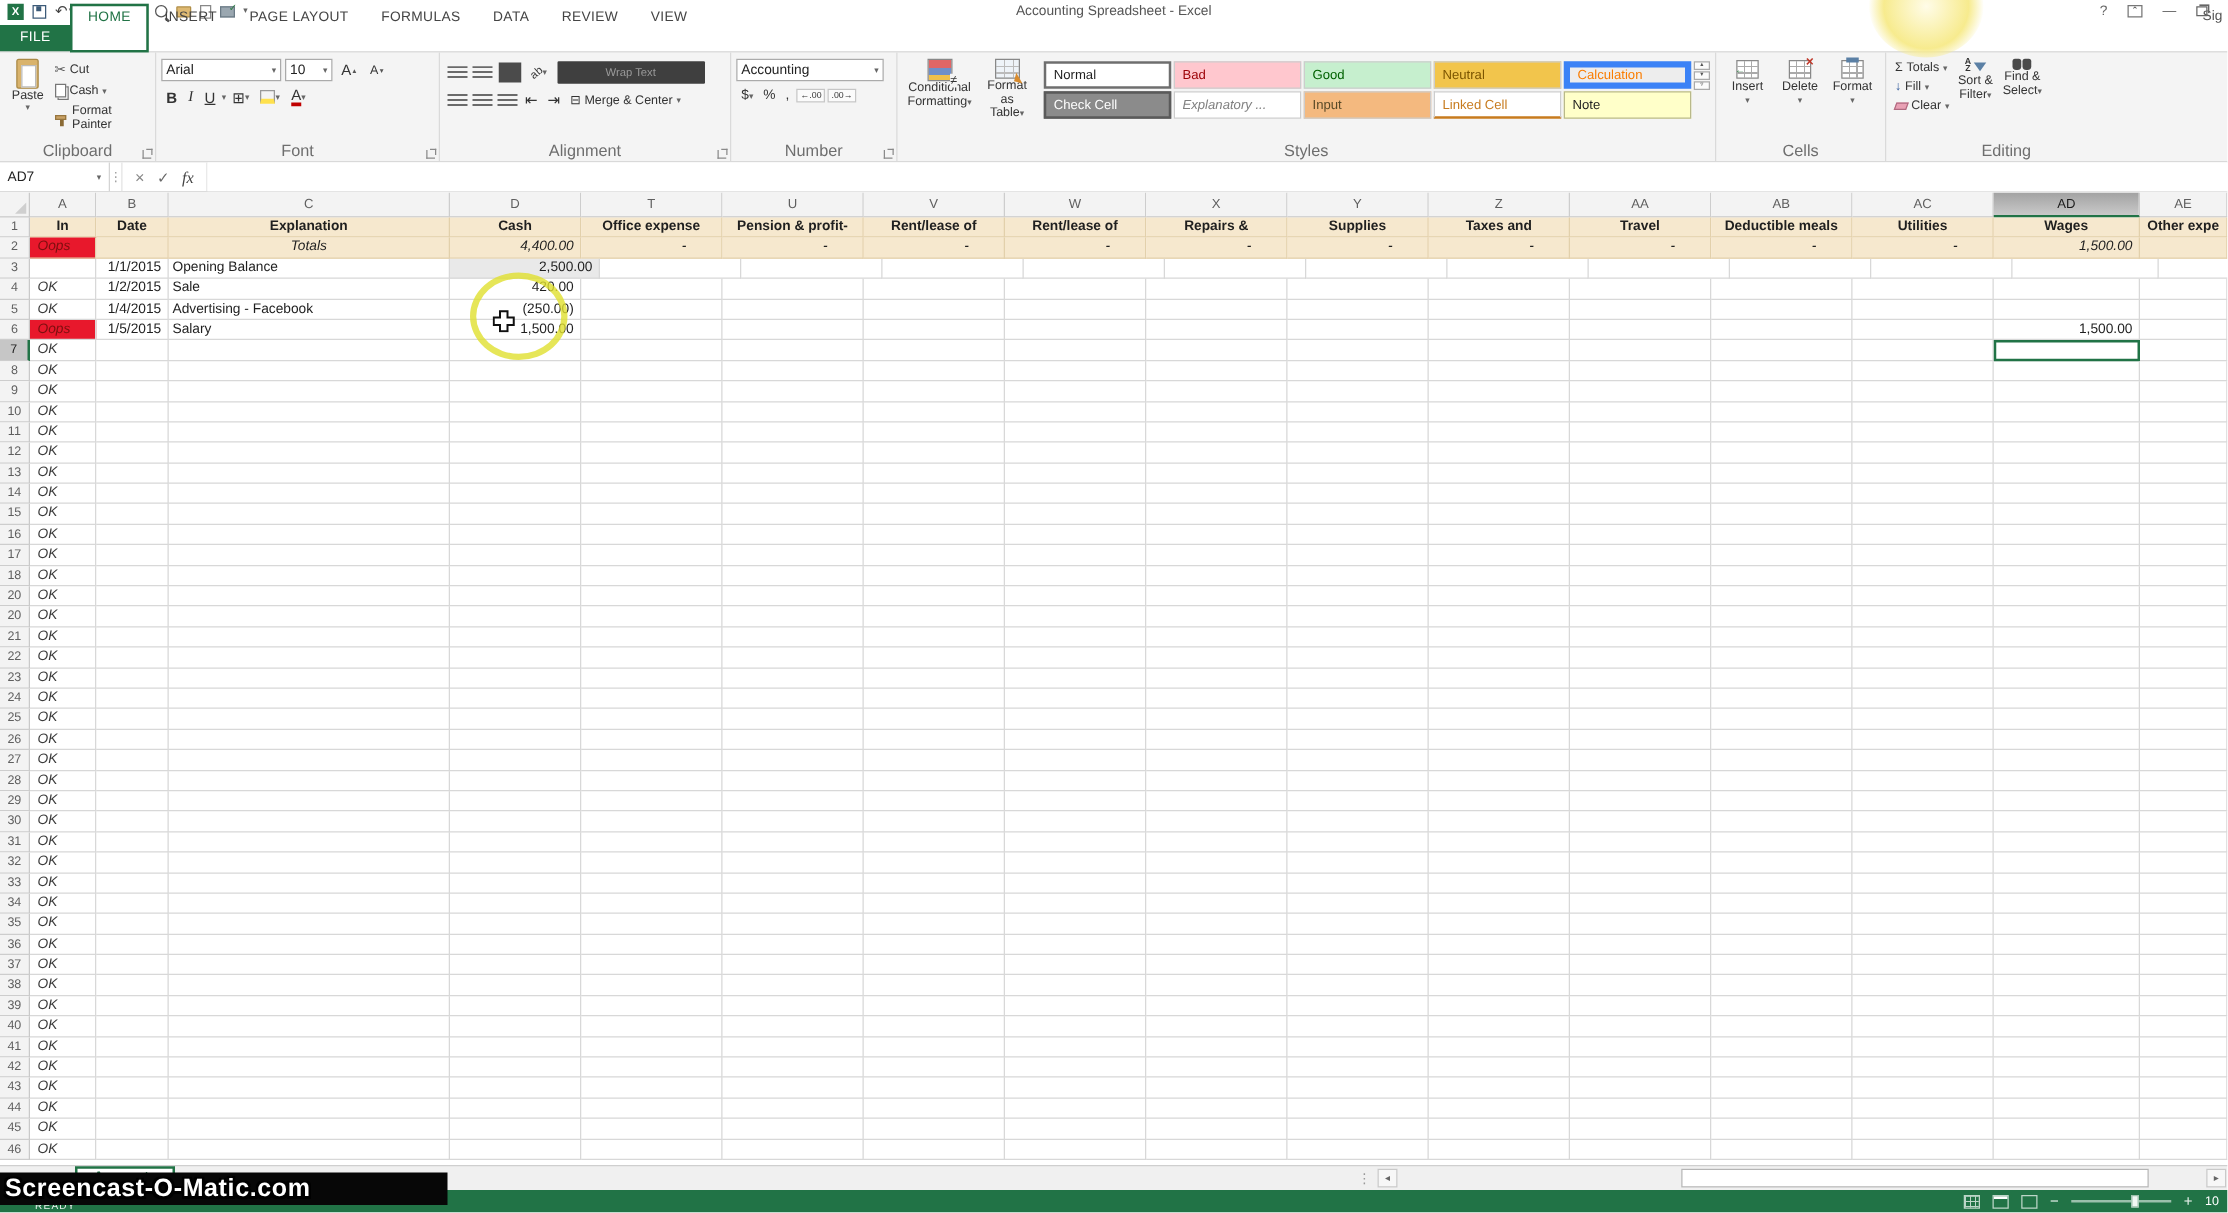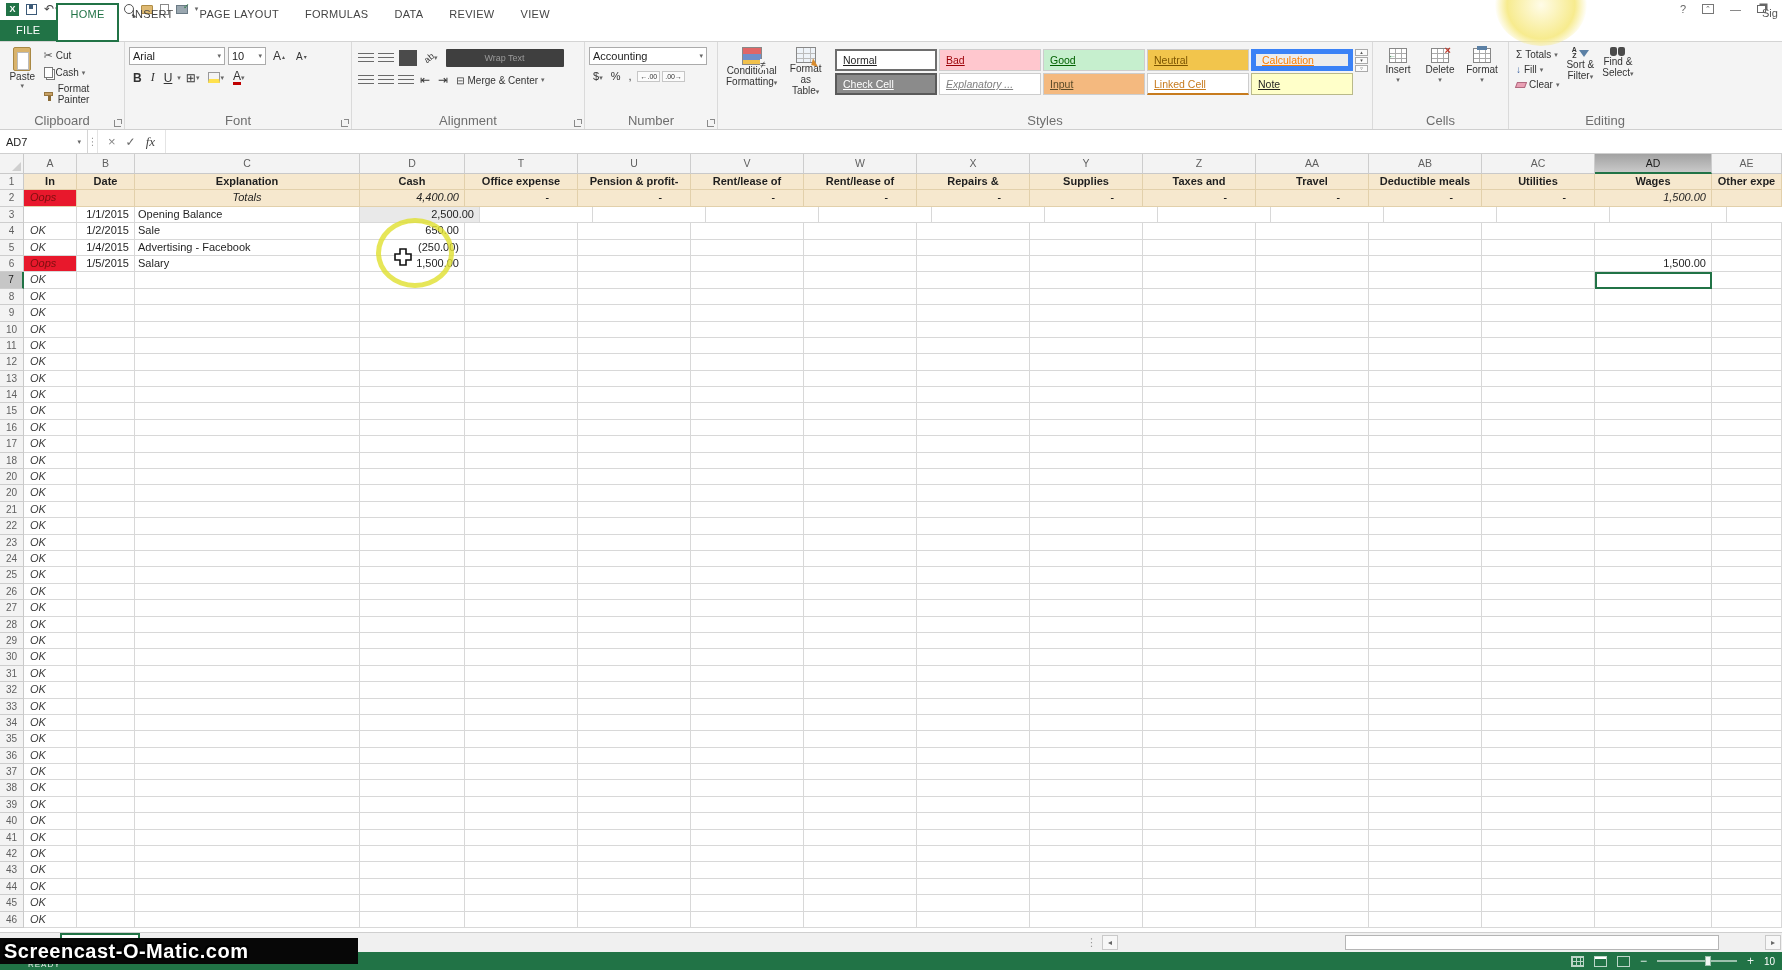--- a/index.html
+++ b/index.html
@@ -64,21 +64,21 @@
   .numsym { font-size:11px; color:#333; padding:0 4px; }
   .decbtn { font-size:7px; color:#333; border:1px solid #c6c6c6; background:#fbfbfb; padding:1px 2px; margin-left:2px; }
   .bigbtn { display:flex; flex-direction:column; align-items:center; font-size:10px; color:#333; padding:2px 4px; line-height:11px; text-align:center; }
   .i-cf { width:20px; height:18px; border:1px solid #888; background:linear-gradient(#e06666 0 6px, #6f8fc9 6px 12px, #f0c04c 12px 18px); position:relative; }
   .i-cf:after { content:"≠"; position:absolute; right:-5px; bottom:-6px; color:#333; font-size:10px; background:#f4f4f4; }
   .i-fat { width:20px; height:16px; border:1px solid #888; background:
       linear-gradient(90deg, transparent 0 6px, #bbb 6px 7px, transparent 7px 13px, #bbb 13px 14px, transparent 14px),
       linear-gradient(transparent 0 5px, #bbb 5px 6px, transparent 6px 10px, #bbb 10px 11px, transparent 11px), #eef3f8; position:relative; }
   .i-fat:after { content:""; position:absolute; right:-4px; bottom:-4px; width:0; height:0; border-left:7px solid #d88b2e; border-top:7px solid transparent; transform:rotate(15deg); }
   .chips { display:grid; grid-template-columns:repeat(5, 102px); grid-auto-rows:22px; gap:2px; margin-left:5px; margin-top:4px; }
-  .chip { font-size:10.5px; display:flex; align-items:center; padding:0 6px; border:1px solid #cdcdcd; background:#fff; color:#1f1f1f;text-decoration:underline; }
+  .chip { font-size:10.5px; display:flex; align-items:center; padding:0 6px; border:1px solid #cdcdcd; background:#fff; color:#1f1f1f; }
   .chip.normal { border:2px solid #6e6e6e; }
   .chip.bad { background:#ffc7ce; color:#9c0006; }
   .chip.good { background:#c6efce; color:#006100; }
   .chip.neutral { background:#f2c54c; color:#7c5500; }
   .chip.calc { background:#ededed; color:#fa7d00; border:5px solid #3b82f6; }
   .chip.check { background:#8b8b8b; color:#fff; border:2px solid #5a5a5a; }
   .chip.expl { color:#7f7f7f; font-style:italic; }
   .chip.input { background:#f4b97f; color:#5a4a28; }
   .chip.linked { color:#c77b1e; border-bottom:2px solid #c77b1e; }
   .chip.note { background:#ffffc9; color:#1f1f1f; border:1px solid #b9b98a; }
@@ -195,20 +195,21 @@
     <span class="qi">
         <span class="i-page"></span>
       </span>
     <span class="qi">
         <span class="i-printer"></span>
       </span>
     <span class="qi">
         <span class="caret">▾</span>
       </span>
   </div>
+  <div class="title-text">Accounting Spreadsheet - Excel</div>
   <div class="wincontrols">
     <span>?</span>
     <span class="i-ribopt">⌃</span>
     <span>—</span>
     <span class="i-restore"></span>
   </div>
   <div class="halo"></div>
 </div>
 
 <div class="tabrow">
@@ -514,21 +515,21 @@
         <div class="gc cell" style="width: 113px;"></div>
         <div class="gc cell" style="width: 113px;"></div>
         <div class="gc cell" style="width: 117px;"></div>
         <div class="gc cell" style="width: 70px;"></div>
       </div>
       <div class="grow">
         <div class="gc rowhdr">4</div>
         <div class="gc cell okc" style="width: 53px;">OK</div>
         <div class="gc cell num" style="width: 58px;">1/2/2015</div>
         <div class="gc cell" style="width: 225px;">Sale</div>
-        <div class="gc cell num" style="width: 105px;">650.00</div>
+        <div class="gc cell num" style="width: 105px;">420.00</div>
         <div class="gc cell" style="width: 113px;"></div>
         <div class="gc cell" style="width: 113px;"></div>
         <div class="gc cell" style="width: 113px;"></div>
         <div class="gc cell" style="width: 113px;"></div>
         <div class="gc cell" style="width: 113px;"></div>
         <div class="gc cell" style="width: 113px;"></div>
         <div class="gc cell" style="width: 113px;"></div>
         <div class="gc cell" style="width: 113px;"></div>
         <div class="gc cell" style="width: 113px;"></div>
         <div class="gc cell" style="width: 113px;"></div>

